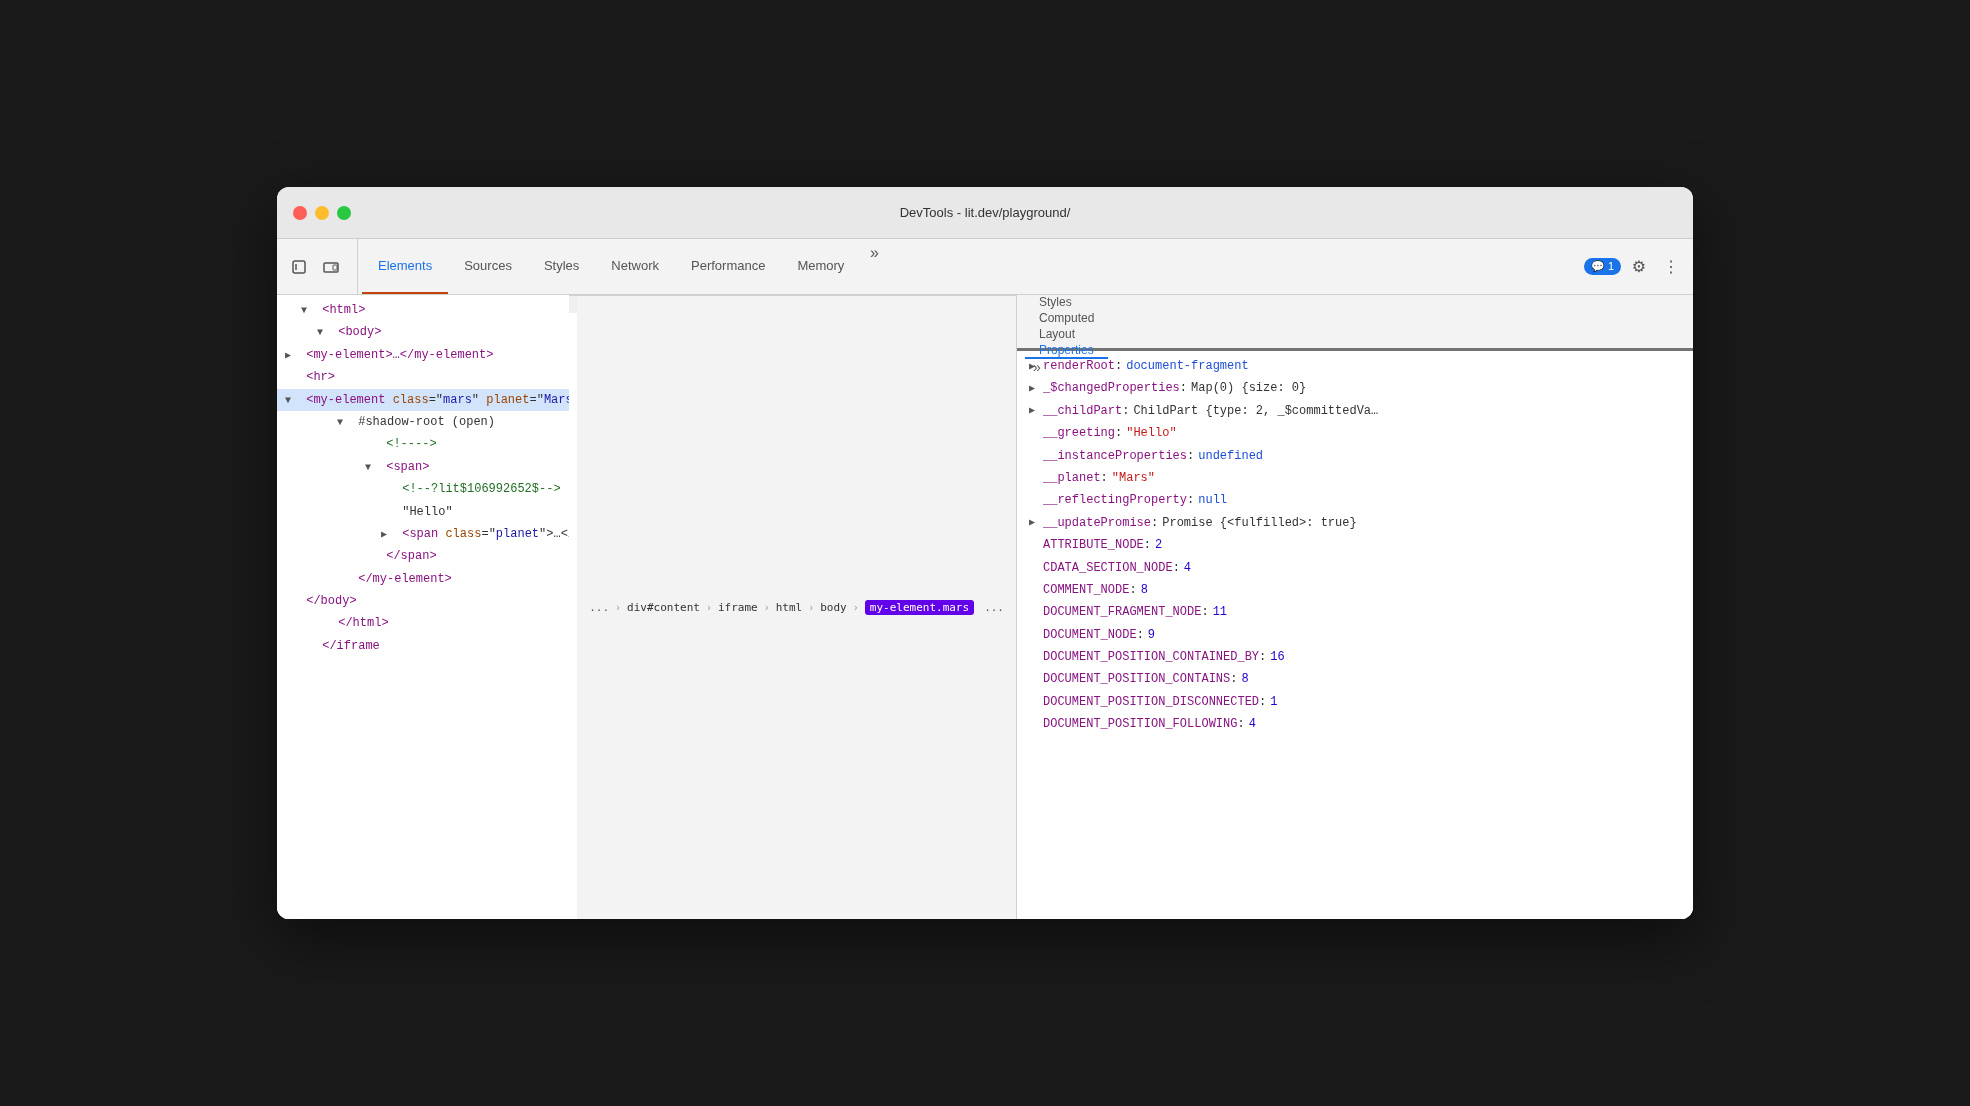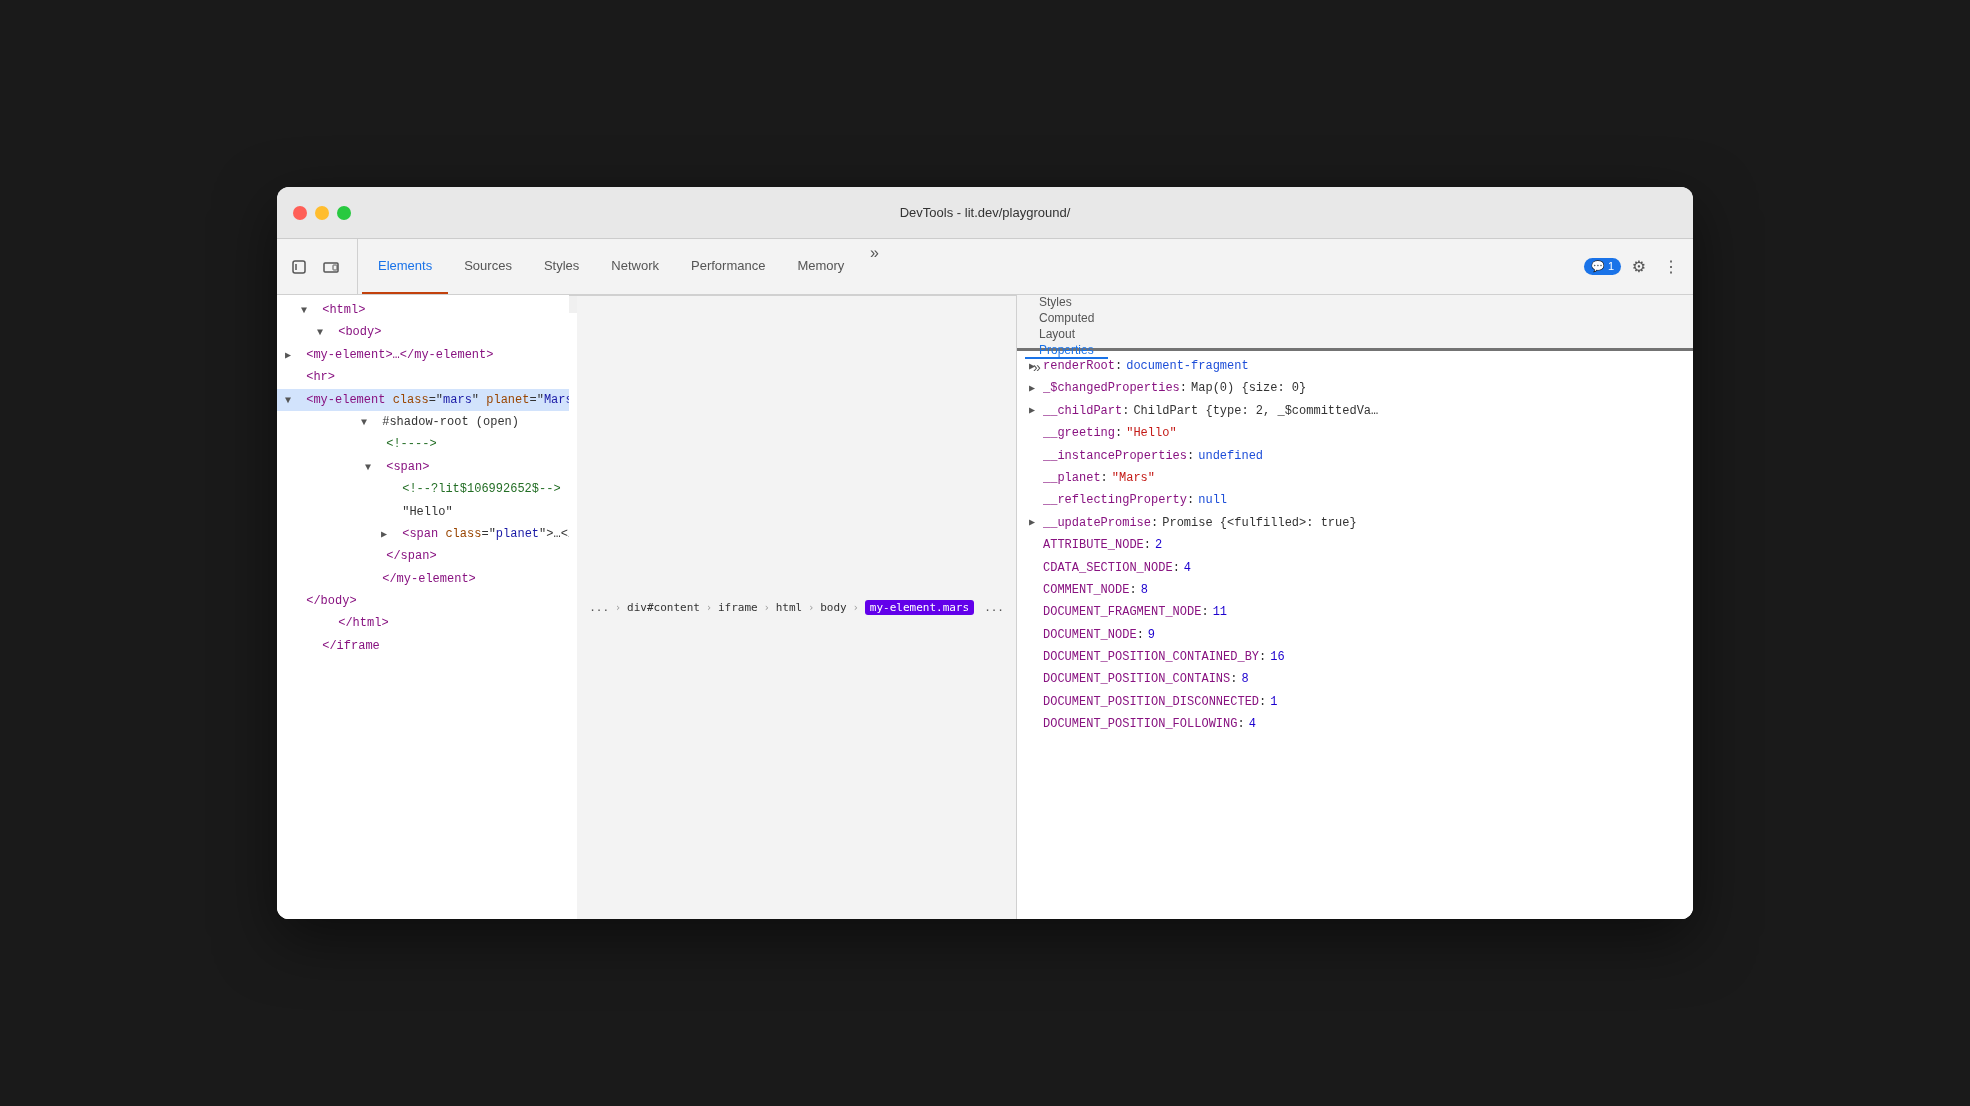--- a/index.html
+++ b/index.html
@@ -156,21 +156,21 @@
     }
     .dom-line {
       padding: 1px 8px 1px 8px;
       white-space: nowrap;
       cursor: default;
     }
     .dom-line.selected { background: #d2e3fc; }
     .indent1 { padding-left: 24px; }
     .indent2 { padding-left: 40px; }
     .indent3 { }
-    .indent4 { padding-left: 84px; }
+    .indent4 { padding-left: 60px; }
     .indent5 { padding-left: 88px; }
     .indent6 { padding-left: 104px; }
     .tag { color: #881280; }
     .comment { color: #236e25; }
     .triangle {
       display: inline-block;
       width: 14px;
       font-size: 10px;
       color: #555;
       cursor: pointer;

